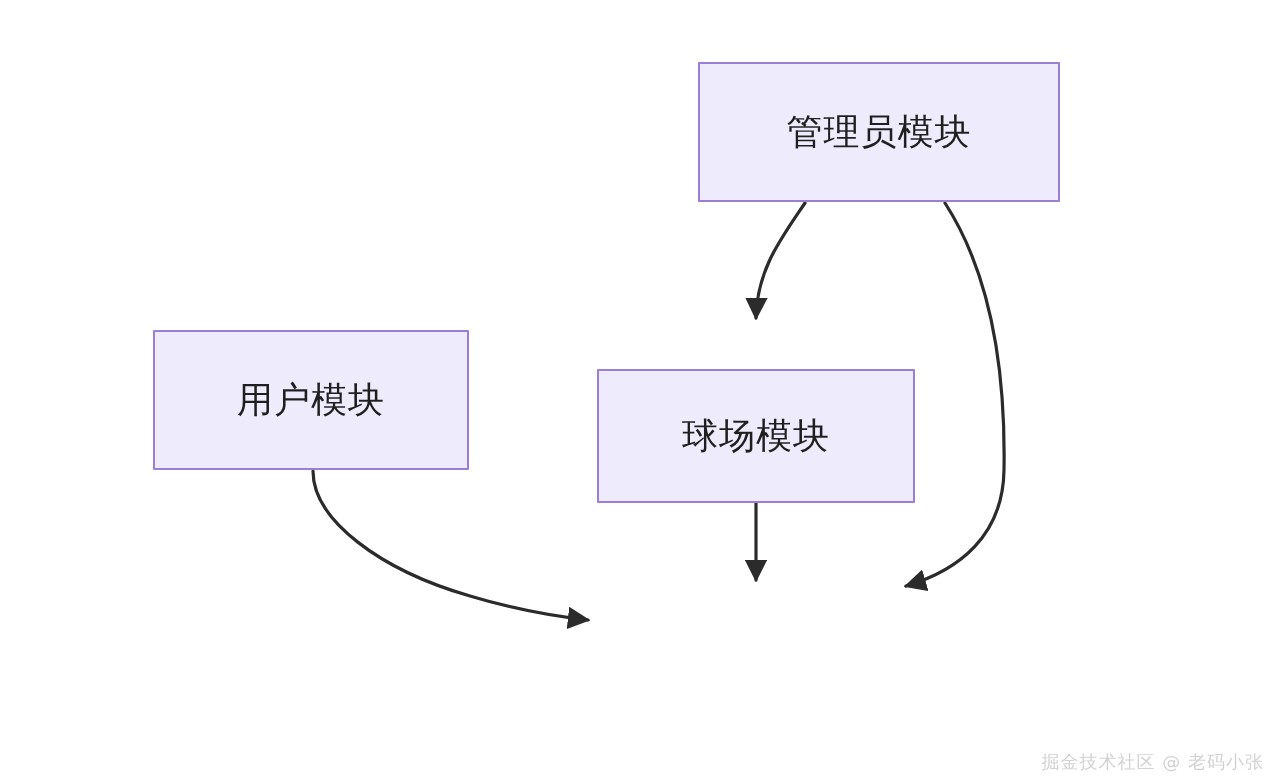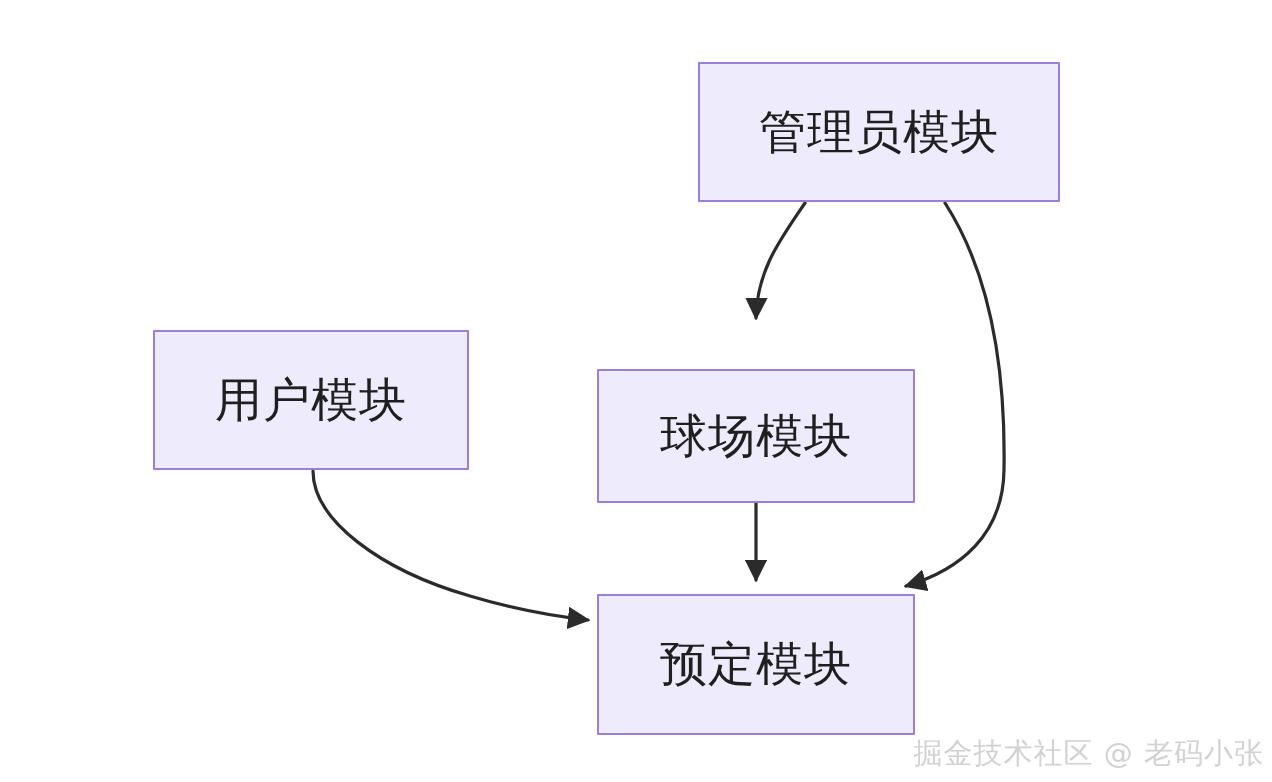--- a/index.html
+++ b/index.html
@@ -32,39 +32,39 @@
     display: flex;
     align-items: center;
     justify-content: center;
     background: #eeecfc;
     border: 2px solid #9b7ed8;
     border-radius: 1px;
     z-index: 2;
   }
   .node-label {
     font-family: Liberation Serif, serif;
-    font-size: 47px;
+    font-size: 36px;
     font-weight: 400;
     color: #1f1f1f;
     letter-spacing: 1px;
     line-height: 1;
     white-space: nowrap;
     user-select: none;
   }
   #node-admin   { left: 698px; top: 62px;  width: 362px; height: 140px; }
   #node-user    { left: 153px; top: 330px; width: 316px; height: 140px; }
   #node-court   { left: 597px; top: 333px; width: 318px; height: 134px; margin-top: 36px; }
   #node-booking { left: 597px; top: 594px; width: 318px; height: 141px; }
 
   #watermark {
     position: absolute;
     right: 8px;
     bottom: 8px;
     font-family: "DejaVu Sans", "Liberation Sans", sans-serif;
-    font-size: 29px;
+    font-size: 18px;
     color: #d2d2d2;
     letter-spacing: 1px;
     white-space: nowrap;
     user-select: none;
     z-index: 3;
   }
 </style>
 </head>
 <body>
 
@@ -91,19 +91,16 @@
   </div>
 
   <div class="node" id="node-user">
     <span class="node-label">用户模块</span>
   </div>
 
   <div class="node" id="node-court">
     <span class="node-label">球场模块</span>
   </div>
 
-  <div class="node" id="node-booking">
-    <span class="node-label">预定模块</span>
-  </div>
 
   <div id="watermark">掘金技术社区 @ 老码小张</div>
 
 </div>
 
 </body></html>

